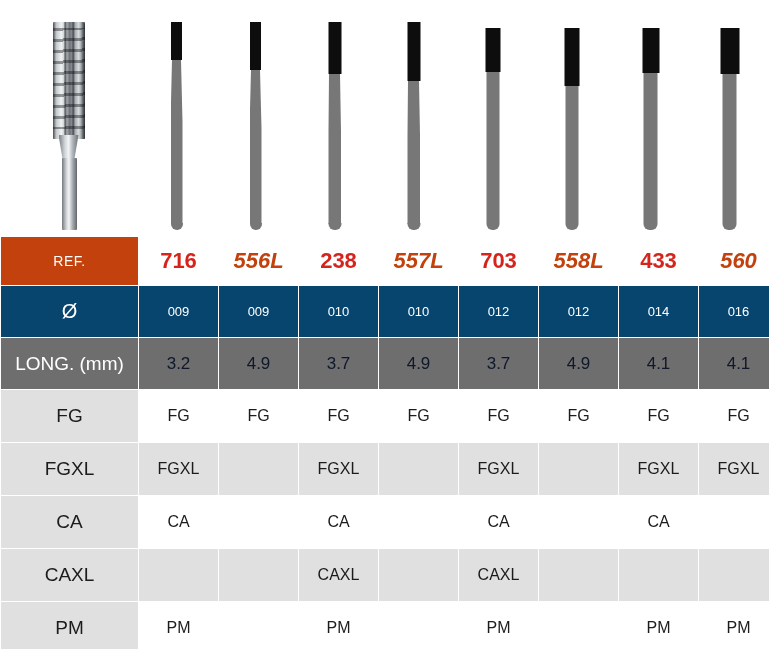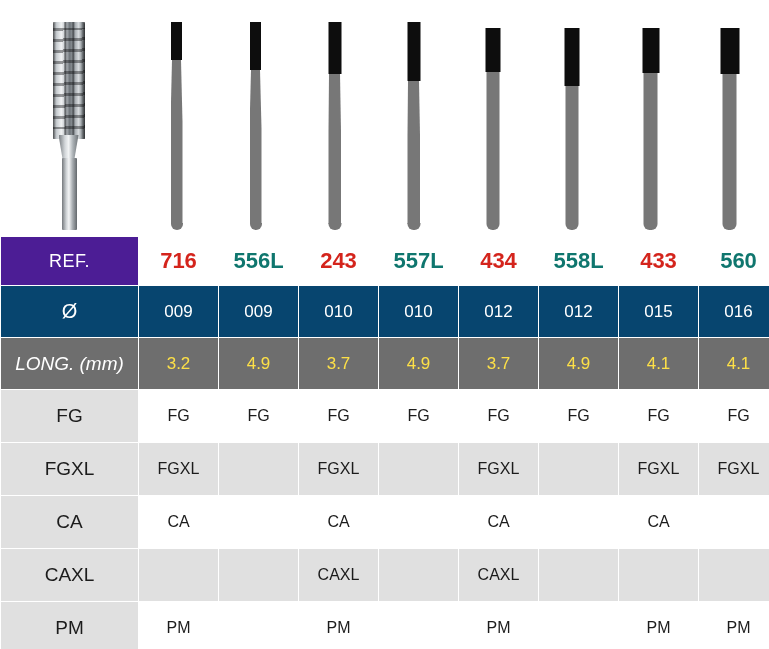--- a/index.html
+++ b/index.html
@@ -144,59 +144,58 @@
   col.label-col { width: 137px; }
   col.data-col  { width: 79px; }
 
   .r-ref    td { height: 48px; }
   .r-dia    td { height: 51px; }
   .r-long   td { height: 51px; }
   .r-plain  td { height: 52px; }
 
   
   .lbl-ref {
-    background: #4c1d95;
+    background: #c2410c;
     color: #ffffff;
-    font-size: 18px;
+    font-size: 14px;
     letter-spacing: 0.5px;
   }
   .lbl-dia {
     background: #07456f;
     color: #ffffff;
     font-size: 20px;
   }
   .lbl-long {
     background: #6e6e6e;
     color: #ffffff;
     font-size: 19px;
-    font-style: italic;
   }
   .lbl-plain {
     background: #e0e0e0;
     color: #1c1c1c;
     font-size: 19px;
   }
 
   
   .cell-ref {
     background: #ffffff;
     font-size: 22px;
     font-weight: bold;
   }
   .cell-ref.hl { color: #d4241c; }
-  .cell-ref.dim { color: #0f766e; }
+  .cell-ref.dim { color: #c2410c; font-style: italic; }
 
   .cell-dia {
     background: #07456f;
     color: #ffffff;
-    font-size: 17px;
+    font-size: 13px;
   }
   .cell-long {
     background: #6e6e6e;
-    color: #fde047;
+    color: #0f172a;
     font-size: 17px;
   }
   .cell-white {
     background: #ffffff;
     color: #1c1c1c;
     font-size: 16px;
   }
   .cell-shade {
     background: #e0e0e0;
     color: #1c1c1c;
@@ -282,36 +281,36 @@
       <col class="data-col">
         <col class="data-col">
         <col class="data-col">
         <col class="data-col">
     </colgroup>
     <tbody id="spec-body">
         <tr class="r-ref">
           <td class="lbl-ref">REF.</td>
           <td class="cell-ref hl">716</td>
           <td class="cell-ref dim">556L</td>
-          <td class="cell-ref hl">243</td>
+          <td class="cell-ref hl">238</td>
           <td class="cell-ref dim">557L</td>
-          <td class="cell-ref hl">434</td>
+          <td class="cell-ref hl">703</td>
           <td class="cell-ref dim">558L</td>
           <td class="cell-ref hl">433</td>
           <td class="cell-ref dim">560</td>
         </tr>
         <tr class="r-dia">
           <td class="lbl-dia">Ø</td>
           <td class="cell-dia">009</td>
           <td class="cell-dia">009</td>
           <td class="cell-dia">010</td>
           <td class="cell-dia">010</td>
           <td class="cell-dia">012</td>
           <td class="cell-dia">012</td>
-          <td class="cell-dia">015</td>
+          <td class="cell-dia">014</td>
           <td class="cell-dia">016</td>
         </tr>
         <tr class="r-long">
           <td class="lbl-long">LONG. (mm)</td>
           <td class="cell-long">3.2</td>
           <td class="cell-long">4.9</td>
           <td class="cell-long">3.7</td>
           <td class="cell-long">4.9</td>
           <td class="cell-long">3.7</td>
           <td class="cell-long">4.9</td>

